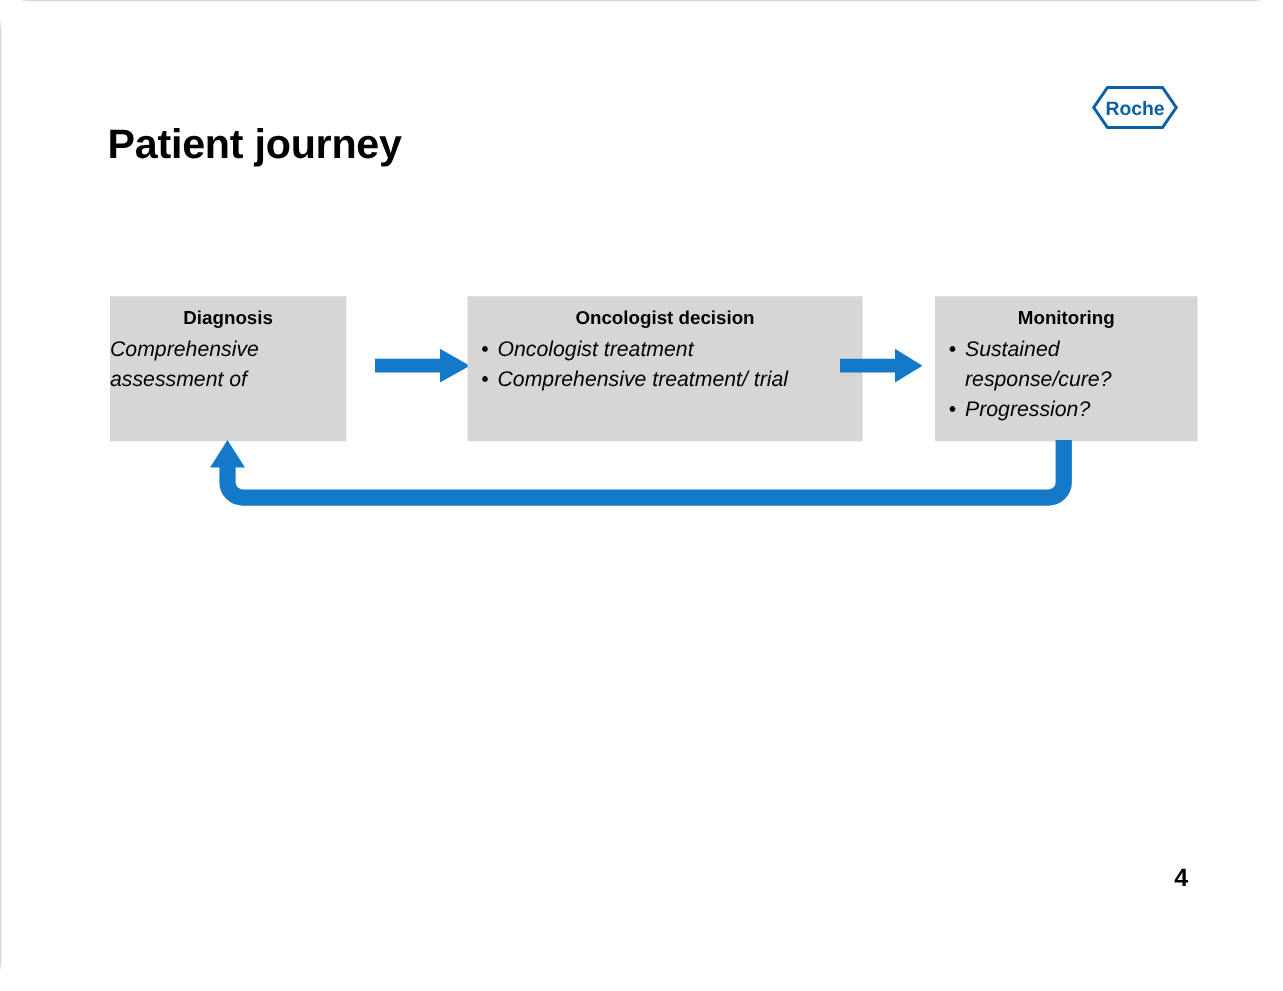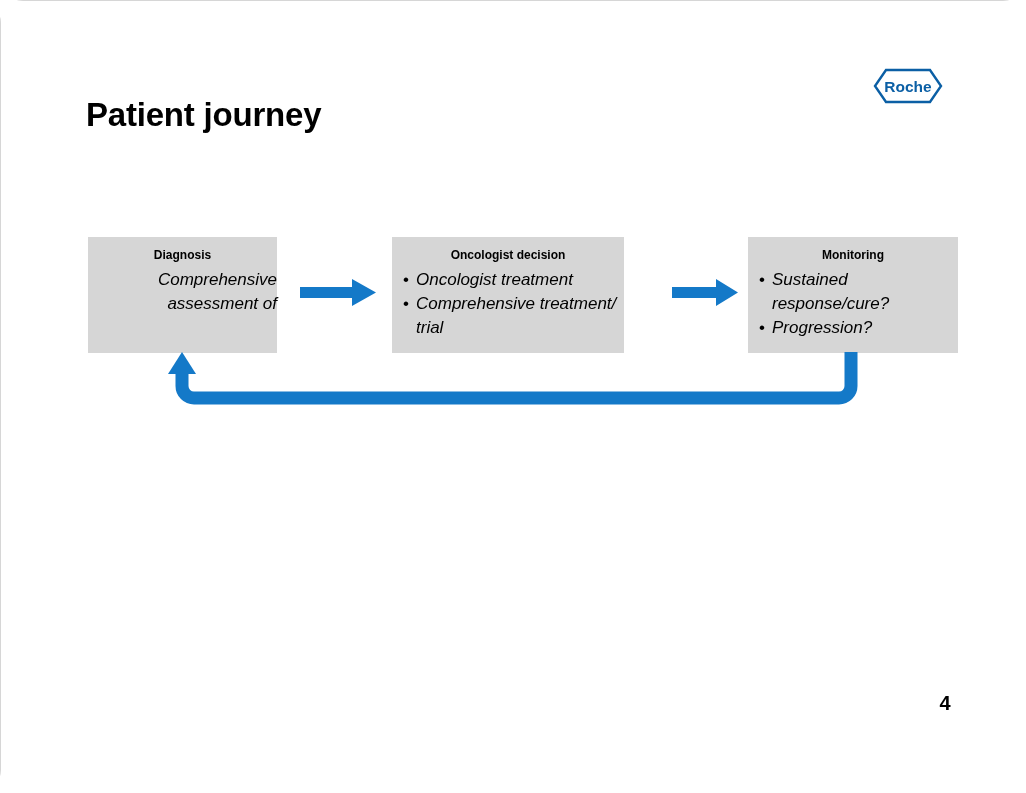--- a/index.html
+++ b/index.html
@@ -75,41 +75,41 @@
   
   .pbox {
     position: absolute;
     top: 237px;
     height: 116px;
     background: #d6d6d6;
     box-sizing: border-box;
     padding-top: 6px;
   }
   #box-1 { left: 88px;  width: 189px; }
-  #box-2 { left: 392px; width: 232px; }
+  #box-2 { left: 374px; width: 316px; }
   #box-3 { left: 748px; width: 210px; }
 
   .pbox .bhead {
     text-align: center;
     font-family: "Liberation Sans", sans-serif;
-    font-size: 12px;
+    font-size: 15px;
     font-weight: bold;
     color: #000000;
     line-height: 24px;
     margin-bottom: 1px;
   }
   .pbox .bbody {
     font-family: "Liberation Sans", sans-serif;
     font-size: 17px;
     font-style: italic;
     color: #000000;
     line-height: 24px;
   }
   .pbox .centered-lines {
-    text-align: right;
+    text-align: left;
     font-style: italic;
   }
   .pbox ul {
     margin: 0;
     padding: 0 4px 0 10px;
     list-style: none;
   }
   .pbox li {
     position: relative;
     padding-left: 14px;

